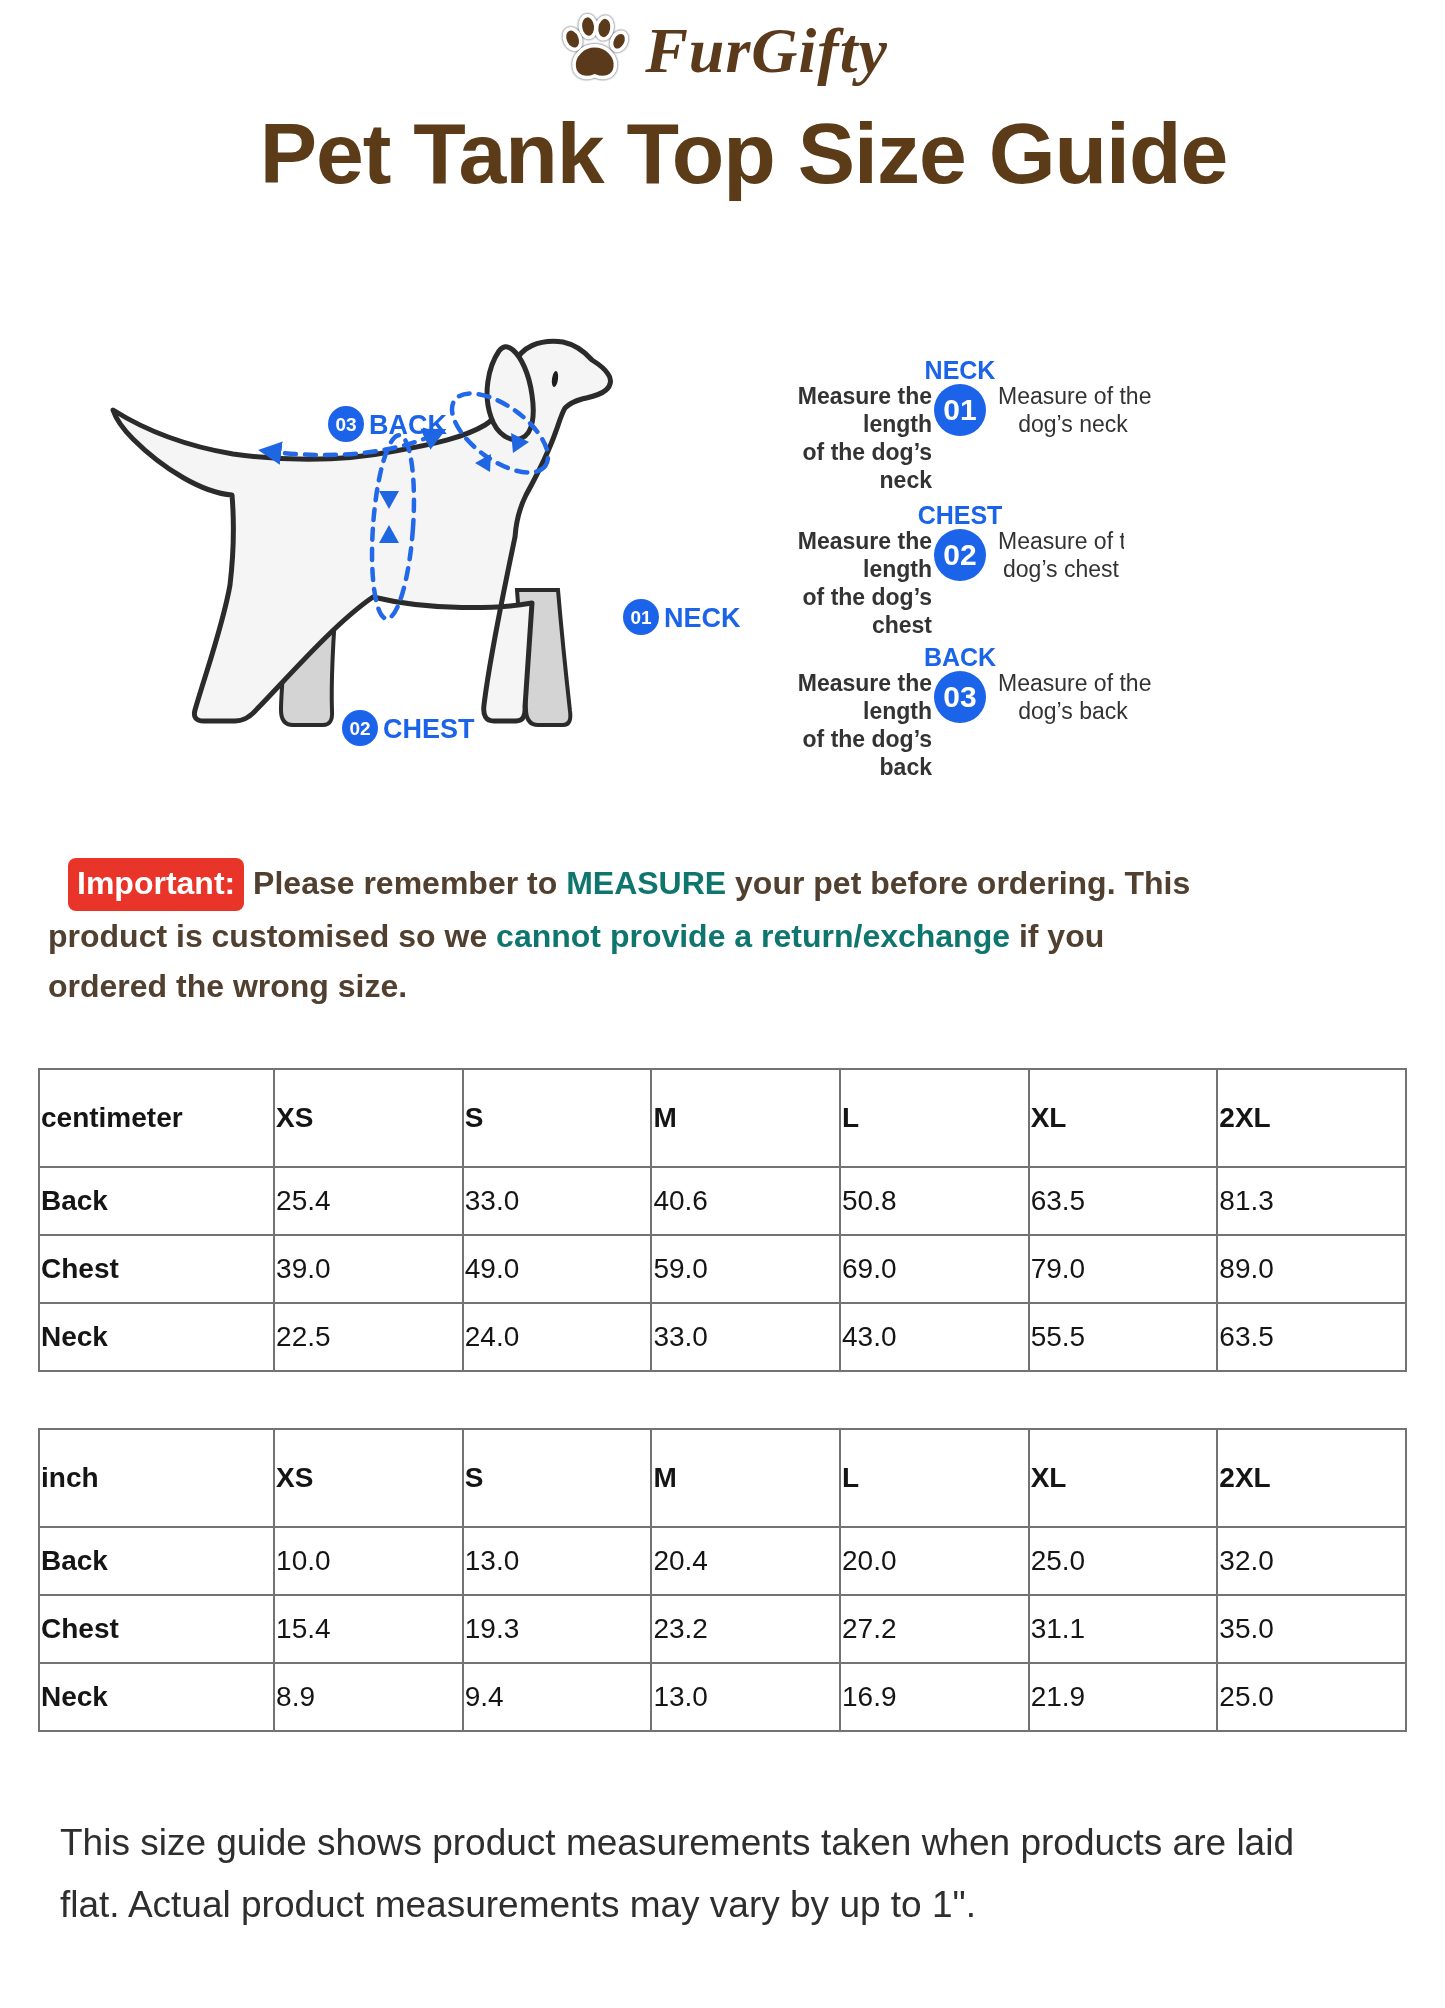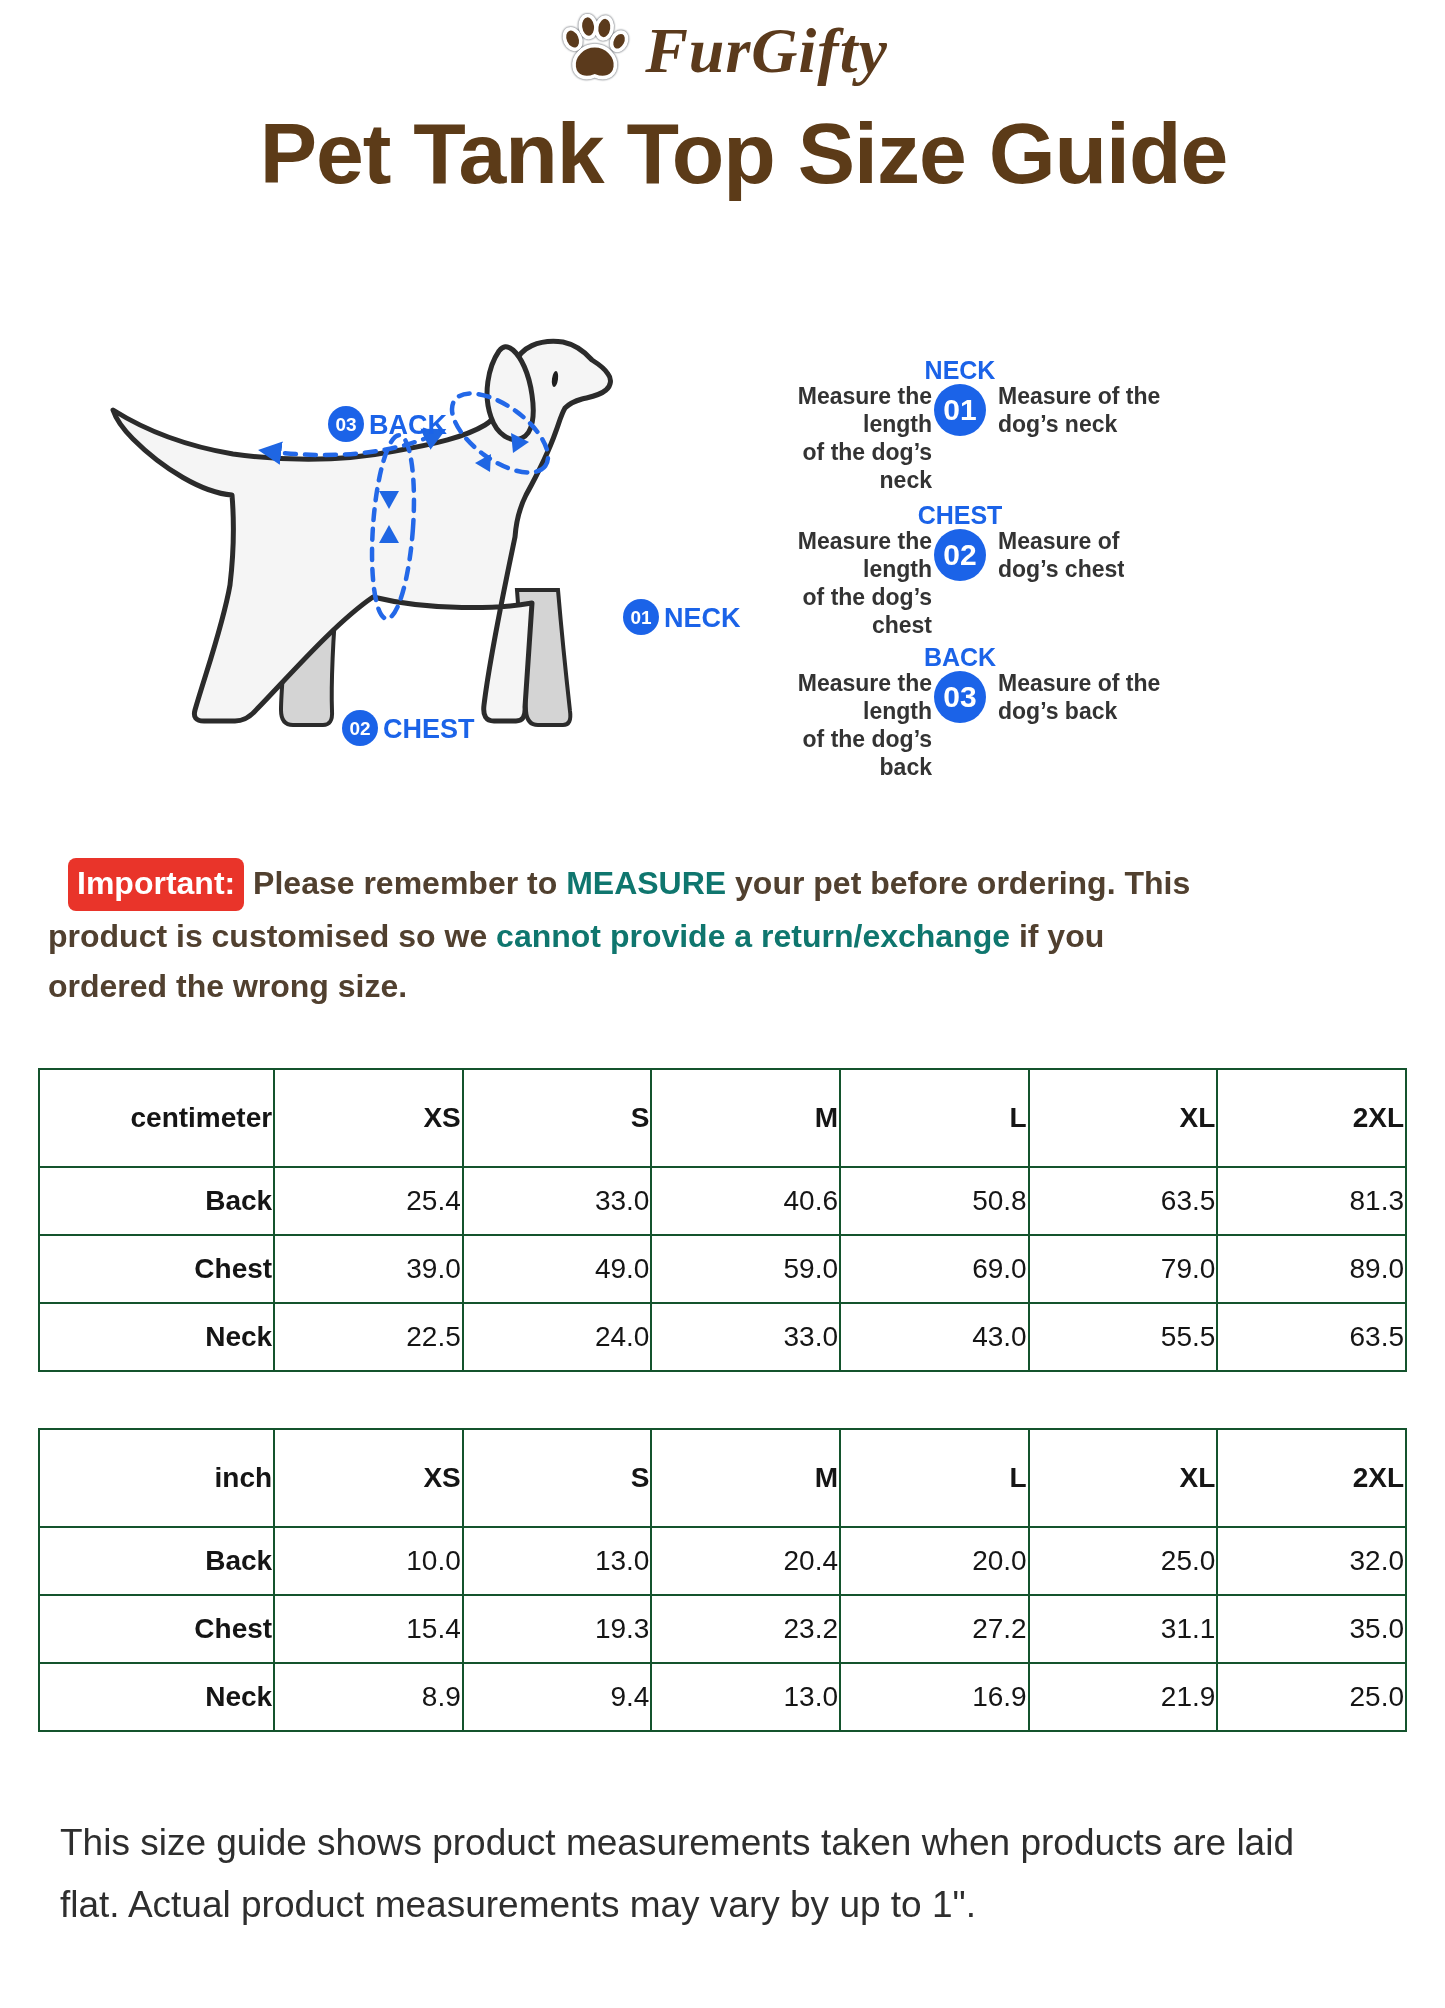--- a/index.html
+++ b/index.html
@@ -17,37 +17,37 @@
 
   
   .mi-block{position:absolute;width:400px;height:96px;}
   .mi-left{position:absolute;left:12px;top:26px;width:178px;text-align:right;
            font-size:23px;line-height:28px;font-weight:700;color:#333;}
   .mi-label{position:absolute;left:162px;top:0;width:112px;text-align:center;
             font-size:25px;font-weight:700;color:#1b63e8;}
   .mi-circle{position:absolute;left:192px;top:28px;width:52px;height:52px;border-radius:50%;
              background:#1b63e8;display:flex;align-items:center;justify-content:center;
              color:#fff;font-size:30px;font-weight:700;}
-  .mi-right{position:absolute;left:256px;top:26px;width:150px;text-align:left;
-            font-size:23px;line-height:28px;font-weight:700;color:#333;}
+  .mi-right{position:absolute;left:256px;top:26px;width:150px;text-align:center;
+            font-size:23px;line-height:28px;font-weight:400;color:#333;}
   .mi-right.clip{width:126px;overflow:hidden;}
   .mi-right div{white-space:nowrap;}
 
   
   .notice{position:absolute;left:48px;top:858px;width:1150px;font-size:32px;font-weight:700;
           line-height:50px;color:#51402f;}
   .notice .line{white-space:nowrap;}
   .badge{display:inline-block;background:#e9342a;color:#ffffff;border-radius:8px;
          padding:0 9px 3px 9px;margin-left:20px;}
   .red{color:#0f766e;}
 
   
   table.size{position:absolute;left:38px;width:1369px;border-collapse:collapse;
              table-layout:fixed;background:#fff;}
-  table.size th,table.size td{border:2px solid #14532d;text-align:right;color:#151515;}
+  table.size th,table.size td{border:2px solid #737373;text-align:left;color:#151515;}
   table.size thead tr{height:98px;}
   table.size tbody tr{height:68px;}
   table.size th{font-size:28px;font-weight:700;}
   table.size td.rowlab{font-size:28px;font-weight:700;}
   table.size td{font-size:28px;font-weight:400;}
   .tbl-cm{top:1068px;}
   .tbl-in{top:1428px;}
 
   
   .footer{position:absolute;left:60px;top:1812px;width:1340px;font-size:37px;

